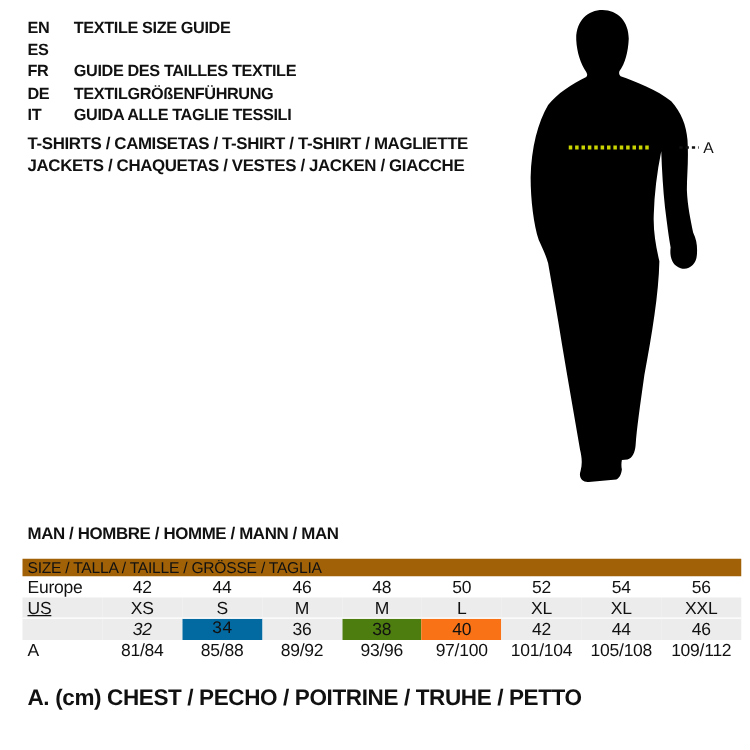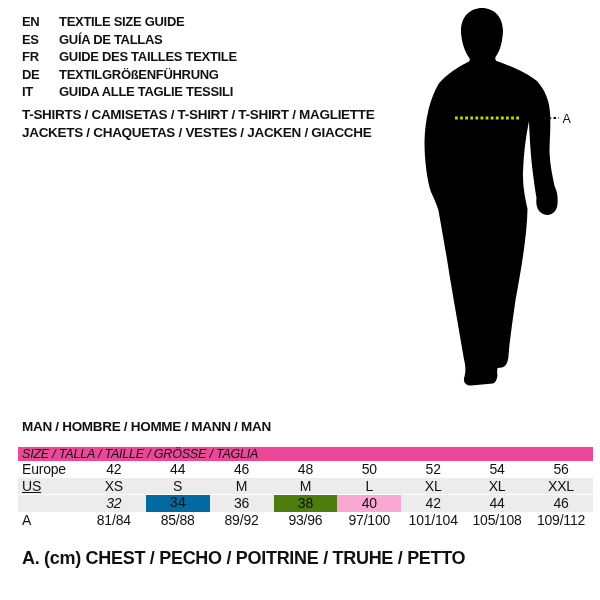--- a/index.html
+++ b/index.html
@@ -45,21 +45,20 @@
 
 <div class="canvas">
 
   <div class="lang-list">
     <div class="lang-row">
       <span class="lang-code">EN</span>
       <span class="lang-label">TEXTILE SIZE GUIDE</span>
     </div>
     <div class="lang-row">
       <span class="lang-code">ES</span>
-      <span class="lang-label">GUÍA DE TALLAS</span>
     </div>
     <div class="lang-row">
       <span class="lang-code">FR</span>
       <span class="lang-label">GUIDE DES TAILLES TEXTILE</span>
     </div>
     <div class="lang-row">
       <span class="lang-code">DE</span>
       <span class="lang-label">TEXTILGRÖßENFÜHRUNG</span>
     </div>
     <div class="lang-row">
@@ -112,21 +111,21 @@
       <line x1="543.5" y1="118" x2="559" y2="118" stroke-width="2" stroke-dasharray="2.6 2.4" stroke="#111111"></line>
       <text class="measure-a-label" x="562.5" y="122.5">A</text>
     </svg>
   </div>
 
   <div class="section-title">MAN / HOMBRE / HOMME / MANN / MAN</div>
 
   <table class="size-table">
     <tbody>
       <tr class="table-header">
-        <td colspan="9" style="background: #ec4899; font-style: italic;">SIZE / TALLA / TAILLE / GRÖSSE / TAGLIA</td>
+        <td colspan="9" style="background: #a16207;">SIZE / TALLA / TAILLE / GRÖSSE / TAGLIA</td>
       </tr>
       <tr>
         <td class="row-label">Europe</td>
         <td>42</td>
         <td>44</td>
         <td>46</td>
         <td>48</td>
         <td>50</td>
         <td>52</td>
         <td>54</td>
@@ -142,21 +141,21 @@
         <td style="background: rgb(236, 236, 236);">XL</td>
         <td style="background: rgb(236, 236, 236);">XL</td>
         <td style="background: rgb(236, 236, 236);">XXL</td>
       </tr>
       <tr class="shaded">
         <td class="row-label" style="background: rgb(236, 236, 236);"></td>
         <td style="background: rgb(236, 236, 236); font-style: italic;">32</td>
         <td style="background: #0369a1; font-family: Liberation Mono, monospace;">34</td>
         <td style="background: rgb(236, 236, 236);">36</td>
         <td style="background: #4d7c0f;">38</td>
-        <td style="background: #f9a8d4;">40</td>
+        <td style="background: #f97316;">40</td>
         <td style="background: rgb(236, 236, 236);">42</td>
         <td style="background: rgb(236, 236, 236);">44</td>
         <td style="background: rgb(236, 236, 236);">46</td>
       </tr>
       <tr>
         <td class="row-label">A</td>
         <td>81/84</td>
         <td>85/88</td>
         <td>89/92</td>
         <td>93/96</td>

